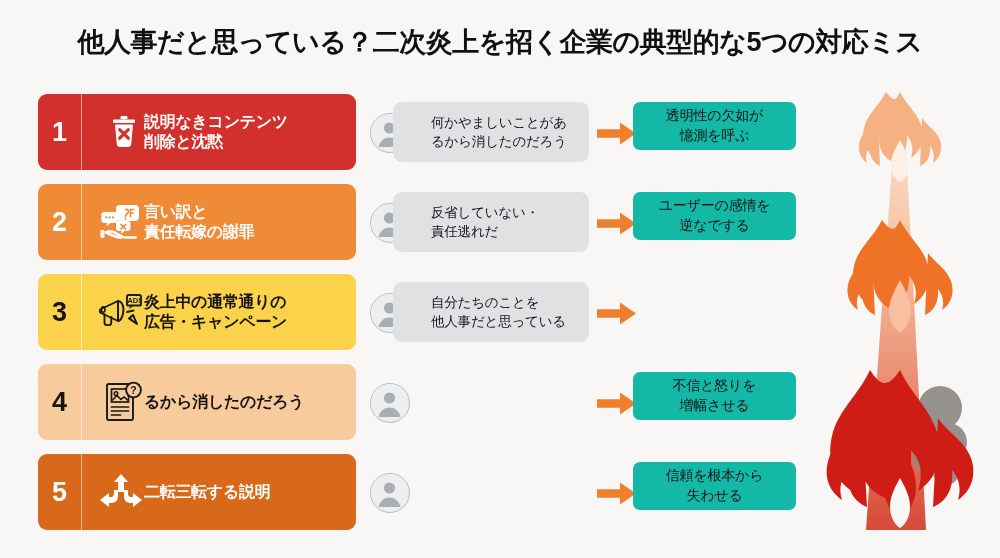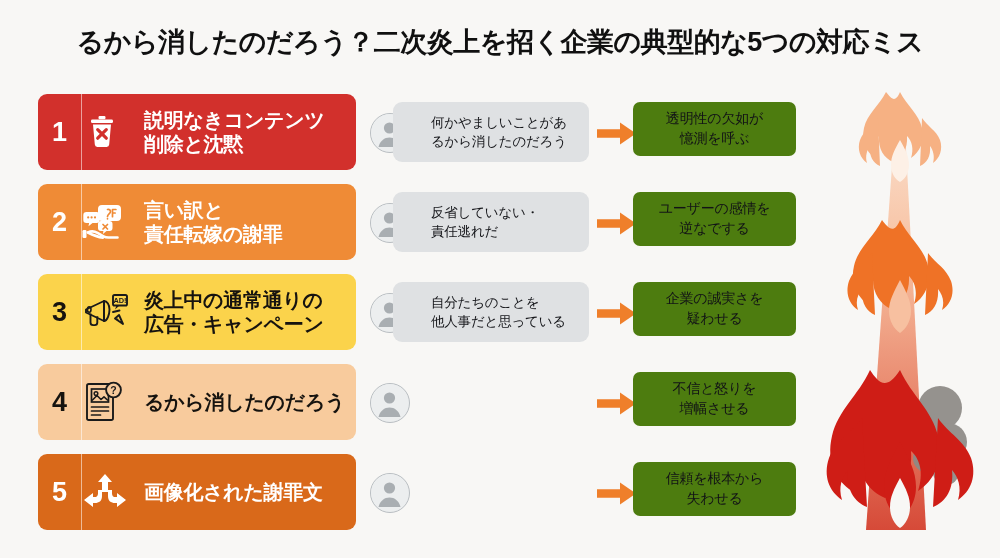--- a/index.html
+++ b/index.html
@@ -74,27 +74,27 @@
     font-weight: 700;
     border-right: 1.5px solid rgba(255,255,255,0.55);
   }
 
   .pill-icon {
     flex: 0 0 62px;
     width: 62px;
     height: 100%;
     display: flex;
     align-items: center;
-    justify-content: flex-start;
+    justify-content: flex-end;
   }
   .pill-icon svg { display: block; }
 
   .pill-label {
     flex: 1 1 auto;
-    font-size: 20px;
+    font-size: 16px;
     font-weight: 700;
     line-height: 1.22;
     letter-spacing: -0.3px;
     padding-right: 8px;
   }
 
   
   .v-red    { background: #d2302c; }
   .v-orange { background: #ef8b36; }
   .v-yellow { background: #fbd34b; }
@@ -149,22 +149,22 @@
     height: 25px;
   }
   .arrow svg { display: block; }
 
   
   .outcome {
     position: absolute;
     left: 633px;
     top: 8px;
     width: 163px;
-    height: 54px;
-    background: #4d7c0f;
+    height: 48px;
+    background: #14b8a6;
     border-radius: 7px;
     display: flex;
     align-items: center;
     justify-content: center;
     text-align: center;
     padding: 0 7px;
   }
   .outcome-text {
     font-size: 14px;
     line-height: 1.4;
@@ -179,21 +179,21 @@
     right: 0;
     top: 70px;
     width: 200px;
     height: 488px;
   }
   .flame svg { display: block; }
 </style>
 </head>
 <body>
 
-<div class="title">るから消したのだろう？二次炎上を招く企業の典型的な5つの対応ミス</div>
+<div class="title">他人事だと思っている？二次炎上を招く企業の典型的な5つの対応ミス</div>
 
 <div class="rows">
 
   <div class="row r0">
     <div class="pill v-red">
       <div class="pill-num t-white">1</div>
       <div class="pill-icon">
         <svg width="40" height="40" viewBox="0 0 40 40">
           <rect x="9" y="7.5" width="22" height="3.6" rx="1.4" fill="#fff"></rect>
           <rect x="16.5" y="4" width="7" height="3.2" rx="1.2" fill="#fff"></rect>
@@ -291,23 +291,20 @@
       </svg>
     </div>
     <div class="quote">
       <div class="quote-text">自分たちのことを<br>他人事だと思っている</div>
     </div>
     <div class="arrow">
       <svg width="40" height="25" viewBox="0 0 40 25">
         <path d="M0 8.2h23V1.5L39 12.5L23 23.5v-6.7H0z" fill="#ef7f2a"></path>
       </svg>
     </div>
-    <div class="outcome">
-      <div class="outcome-text">企業の誠実さを<br>疑わせる</div>
-    </div>
   </div>
 
   <div class="row r3">
     <div class="pill v-peach">
       <div class="pill-num t-dark">4</div>
       <div class="pill-icon">
         <svg width="42" height="44" viewBox="0 0 42 44">
           <rect x="5" y="4" width="26" height="36" rx="1.8" fill="none" stroke="#1a1a1a" stroke-width="1.9"></rect>
           <rect x="9.5" y="9" width="17" height="13" fill="none" stroke="#1a1a1a" stroke-width="1.7"></rect>
           <circle cx="14" cy="13.6" r="1.8" fill="none" stroke="#1a1a1a" stroke-width="1.5"></circle>
@@ -339,21 +336,21 @@
   <div class="row r4">
     <div class="pill v-dorange">
       <div class="pill-num t-white">5</div>
       <div class="pill-icon">
         <svg width="46" height="40" viewBox="0 0 46 40">
           <path d="M23 2l7 8h-4v10h-6V10h-4z" fill="#fff"></path>
           <path d="M20 18v6c0 5-3 7-7 7h-2v4l-9-7 9-7v4h1.5c2.2 0 3.5-1.2 3.5-3.6V18z" fill="#fff"></path>
           <path d="M26 18v6c0 5 3 7 7 7h2v4l9-7-9-7v4h-1.5c-2.2 0-3.5-1.2-3.5-3.6V18z" fill="#fff"></path>
         </svg>
       </div>
-      <div class="pill-label t-white">画像化された謝罪文</div>
+      <div class="pill-label t-white">二転三転する説明</div>
     </div>
     <div class="avatar">
       <svg width="37" height="37" viewBox="0 0 37 37">
         <circle cx="18.5" cy="18.5" r="18.5" fill="#eceeef"></circle>
         <circle cx="18.5" cy="14" r="5.6" fill="#a9aeb2"></circle>
         <path d="M7.5 33c1.6-6.2 6-9.4 11-9.4s9.4 3.2 11 9.4z" fill="#a9aeb2"></path>
       </svg>
     </div>
     <div class="arrow">
       <svg width="40" height="25" viewBox="0 0 40 25">

